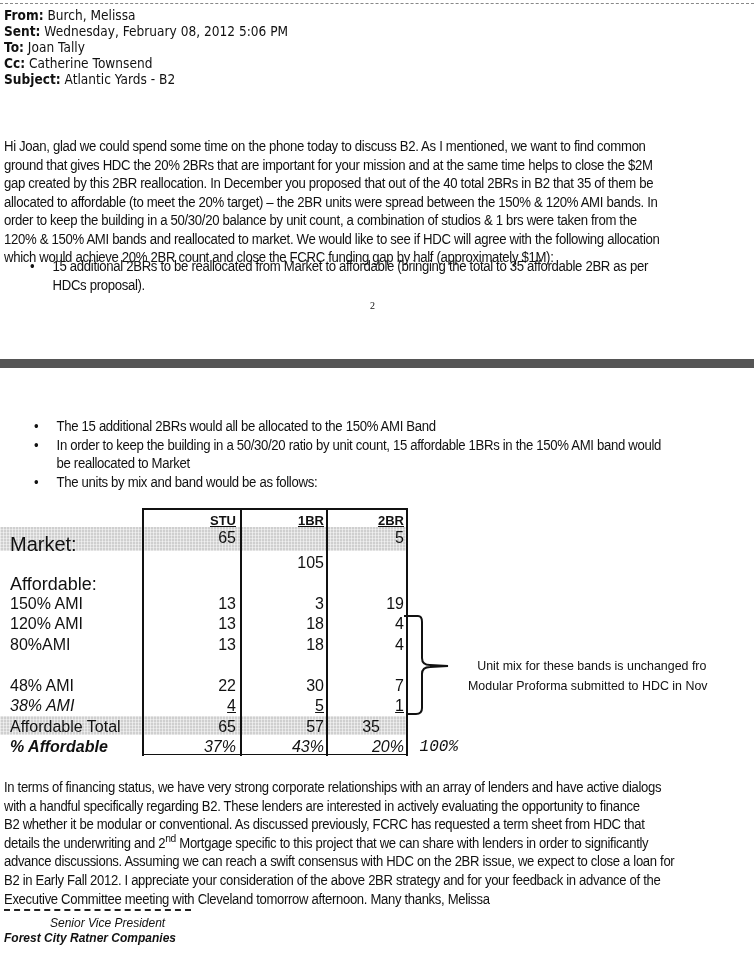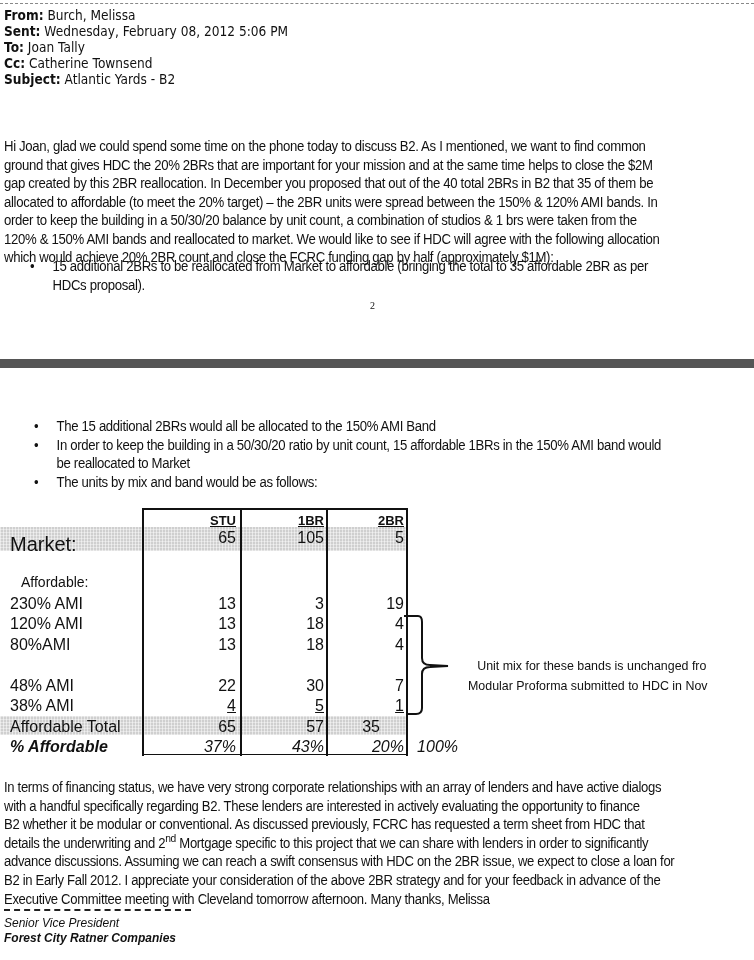--- a/index.html
+++ b/index.html
@@ -34,21 +34,21 @@
   .it { font-style:italic; }
   .brace { position:absolute; left:404px; top:610px; }
   .note { position:absolute; left:468px; top:656px; font-size:13.5px; line-height:20px; white-space:nowrap; transform:scaleX(0.92); transform-origin:left top; font-family:"Liberation Sans", sans-serif; }
   .note .n1 { padding-left:10px; }
   .para2 { position:absolute; left:4px; top:778px; width:800px; line-height:18.6px; transform:scaleX(0.935); transform-origin:left top; }
   .para2 .ln { white-space:nowrap; }
   .para2 sup { font-size:11px; vertical-align:super; line-height:0; }
   .sigdash { position:absolute; left:4px; top:909px; width:187px; height:0; border-top:2px dashed #222; }
   .sig { position:absolute; left:4px; top:916px; font-family:"Liberation Sans", sans-serif; }
   .sig .nm { font-weight:bold; font-size:14px; line-height:17px; letter-spacing:-0.2px; }
-  .sig .ti { font-style:italic; font-size:12px; line-height:15px; }
+  .sig .ti { font-style:italic; font-size:12px; line-height:15px;margin-left:46px; }
   .sig .co { font-style:italic; font-weight:bold; font-size:12px; line-height:15px; }
 </style>
 </head>
 <body>
 
 <div class="topline"></div>
 
 <div class="hdr">
   <div class="row"><b>From:</b> <span>Burch, Melissa</span></div>
   <div class="row"><b>Sent:</b> <span>Wednesday, February 08, 2012 5:06 PM</span></div>
@@ -105,60 +105,60 @@
   <div class="vline" style="left:240px; height:248px;"></div>
   <div class="vline" style="left:326px; height:248px;"></div>
   <div class="vline" style="left:406px; height:248px;"></div>
 
   <div class="cell c1 colhead" style="top:513px; left:150px; width:86px;">STU</div>
   <div class="cell c2 colhead" style="top:513px; left:242px; width:82px;">1BR</div>
   <div class="cell c3 colhead" style="top:513px; left:328px; width:76px;">2BR</div>
 
   <div class="lbl" style="top:533px; font-size:20px;">Market:</div>
   <div class="cell" style="top:529px; left:150px; width:86px;">65</div>
-  <div class="cell" style="top:529px; left:242px; width:82px;">105</div>
+  <div class="cell" style="top:554px; left:242px; width:82px;">105</div>
   <div class="cell" style="top:529px; left:328px; width:76px;">5</div>
 
-  <div class="lbl" style="top:574px; font-size:14px;margin-left:11px;">Affordable:</div>
+  <div class="lbl" style="top:574px; font-size:18px;">Affordable:</div>
 
-  <div class="lbl" style="top:595px;">230% AMI</div>
+  <div class="lbl" style="top:595px;">150% AMI</div>
   <div class="cell" style="top:595px; left:150px; width:86px;">13</div>
   <div class="cell" style="top:595px; left:242px; width:82px;">3</div>
   <div class="cell" style="top:595px; left:328px; width:76px;">19</div>
 
   <div class="lbl" style="top:615px;">120% AMI</div>
   <div class="cell" style="top:615px; left:150px; width:86px;">13</div>
   <div class="cell" style="top:615px; left:242px; width:82px;">18</div>
   <div class="cell" style="top:615px; left:328px; width:76px;">4</div>
 
   <div class="lbl" style="top:636px;text-align:center;">80%AMI</div>
   <div class="cell" style="top:636px; left:150px; width:86px;">13</div>
   <div class="cell" style="top:636px; left:242px; width:82px;">18</div>
   <div class="cell" style="top:636px; left:328px; width:76px;">4</div>
 
   <div class="lbl" style="top:677px;">48% AMI</div>
   <div class="cell" style="top:677px; left:150px; width:86px;">22</div>
   <div class="cell" style="top:677px; left:242px; width:82px;">30</div>
   <div class="cell" style="top:677px; left:328px; width:76px;">7</div>
 
-  <div class="lbl" style="top:697px;">38% AMI</div>
+  <div class="lbl" style="top:697px;font-style:italic;">38% AMI</div>
   <div class="cell u" style="top:697px; left:150px; width:86px;">4</div>
   <div class="cell u" style="top:697px; left:242px; width:82px;">5</div>
   <div class="cell u" style="top:697px; left:328px; width:76px;">1</div>
 
   <div class="lbl" style="top:718px;">Affordable Total</div>
   <div class="cell" style="top:718px; left:150px; width:86px;">65</div>
   <div class="cell" style="top:718px; left:242px; width:82px;">57</div>
   <div class="cell" style="top:718px; left:328px; width:52px;">35</div>
 
   <div class="lbl it" style="top:738px; font-weight:bold;">% Affordable</div>
   <div class="cell it" style="top:738px; left:150px; width:86px;">37%</div>
   <div class="cell it" style="top:738px; left:242px; width:82px;">43%</div>
   <div class="cell it" style="top:738px; left:328px; width:76px;">20%</div>
-  <div class="cell it" style="top:738px; left:412px; width:46px;">100%</div>
+  <div class="cell it" style="top:738px; left:412px; width:46px;font-family:Liberation Mono, monospace;">100%</div>
 </div>
 
 <svg class="brace" width="60" height="110" viewBox="0 0 60 110">
   <path d="M0 6 L14 6 Q18 6 18 12 L18 48 Q18 55 26 55 L44 56 L26 57 Q18 57 18 64 L18 98 Q18 104 12 104 L2 104" fill="none" stroke="#111" stroke-width="2"></path>
 </svg>
 
 <div class="note">
   <div class="n1">Unit mix for these bands is unchanged fro</div>
   <div>Modular Proforma submitted to HDC in Nov</div>
 </div>

